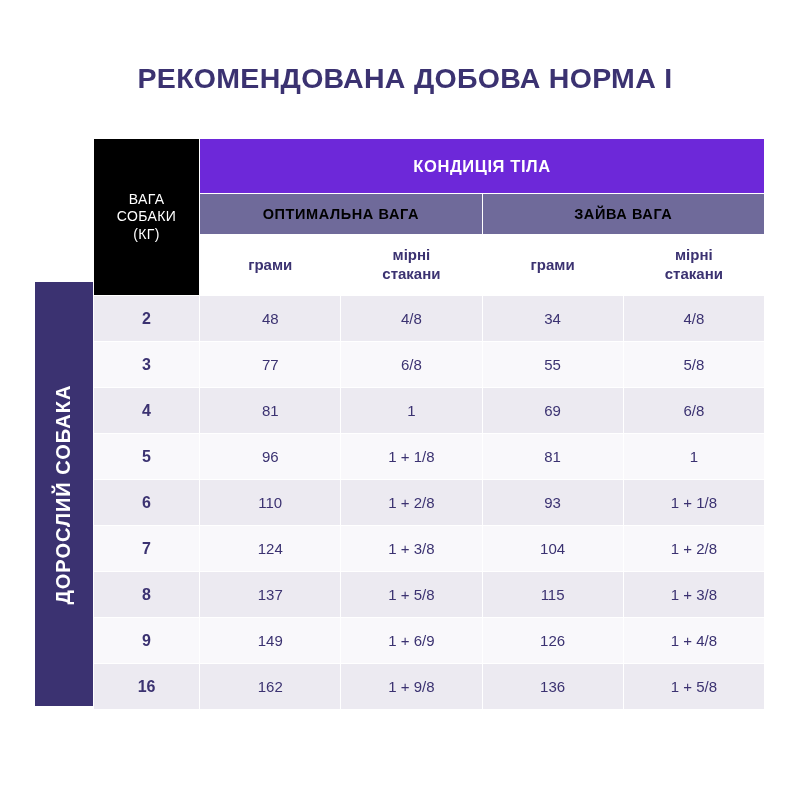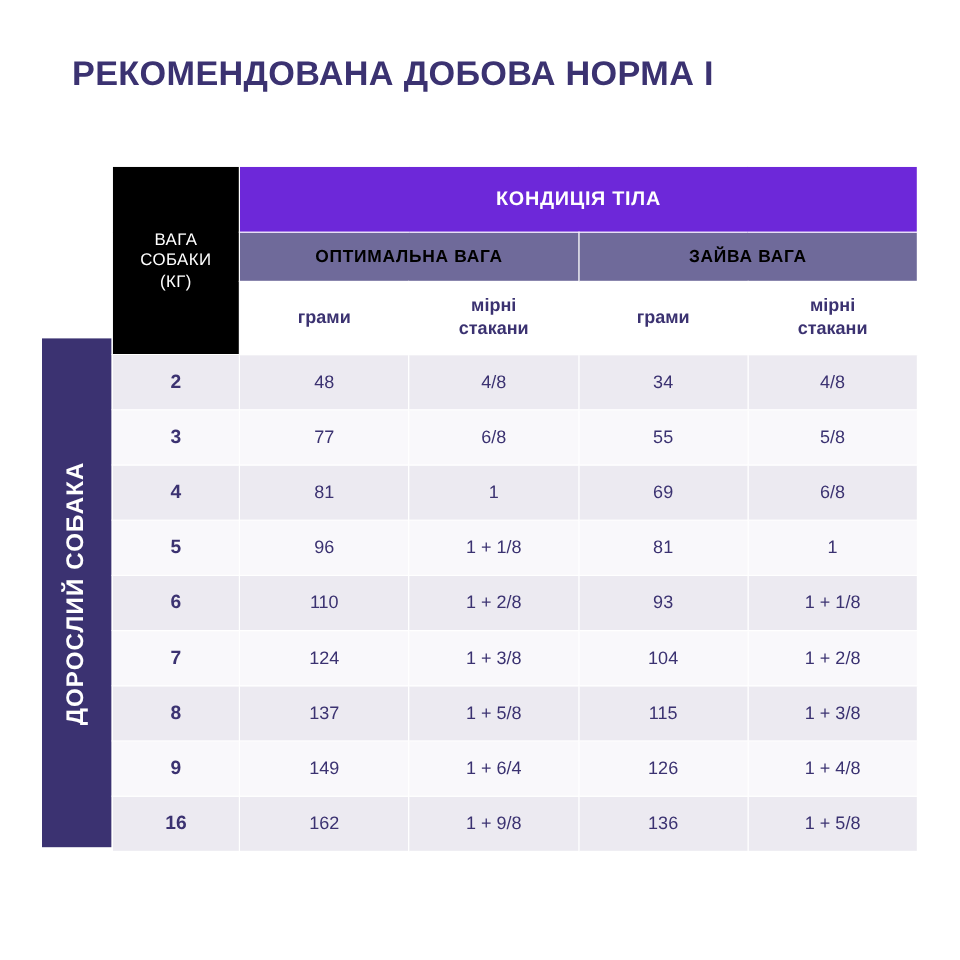--- a/index.html
+++ b/index.html
@@ -16,23 +16,23 @@
   }
   .page {
     position: relative;
     width: 800px;
     height: 800px;
     box-sizing: border-box;
   }
   .title {
     position: absolute;
     left: 60px;
-    top: 44px;
+    top: 60px;
     width: 690px;
-    text-align: left;
+    text-align: center;
     font-size: 28.5px;
     font-weight: bold;
     line-height: 1.28;
     letter-spacing: 0.3px;
     color: #3b3271;
     text-transform: uppercase;
   }
   .title-line { display: block; white-space: nowrap; }
 
   
@@ -221,21 +221,21 @@
         <tr class="row-odd">
           <td class="cell cell-weight">8</td>
           <td class="cell">137</td>
           <td class="cell">1 + 5/8</td>
           <td class="cell">115</td>
           <td class="cell">1 + 3/8</td>
         </tr>
         <tr class="row-even">
           <td class="cell cell-weight">9</td>
           <td class="cell">149</td>
-          <td class="cell">1 + 6/4</td>
+          <td class="cell">1 + 6/9</td>
           <td class="cell">126</td>
           <td class="cell">1 + 4/8</td>
         </tr>
         <tr class="row-odd">
           <td class="cell cell-weight">16</td>
           <td class="cell">162</td>
           <td class="cell">1 + 9/8</td>
           <td class="cell">136</td>
           <td class="cell">1 + 5/8</td>
         </tr>

